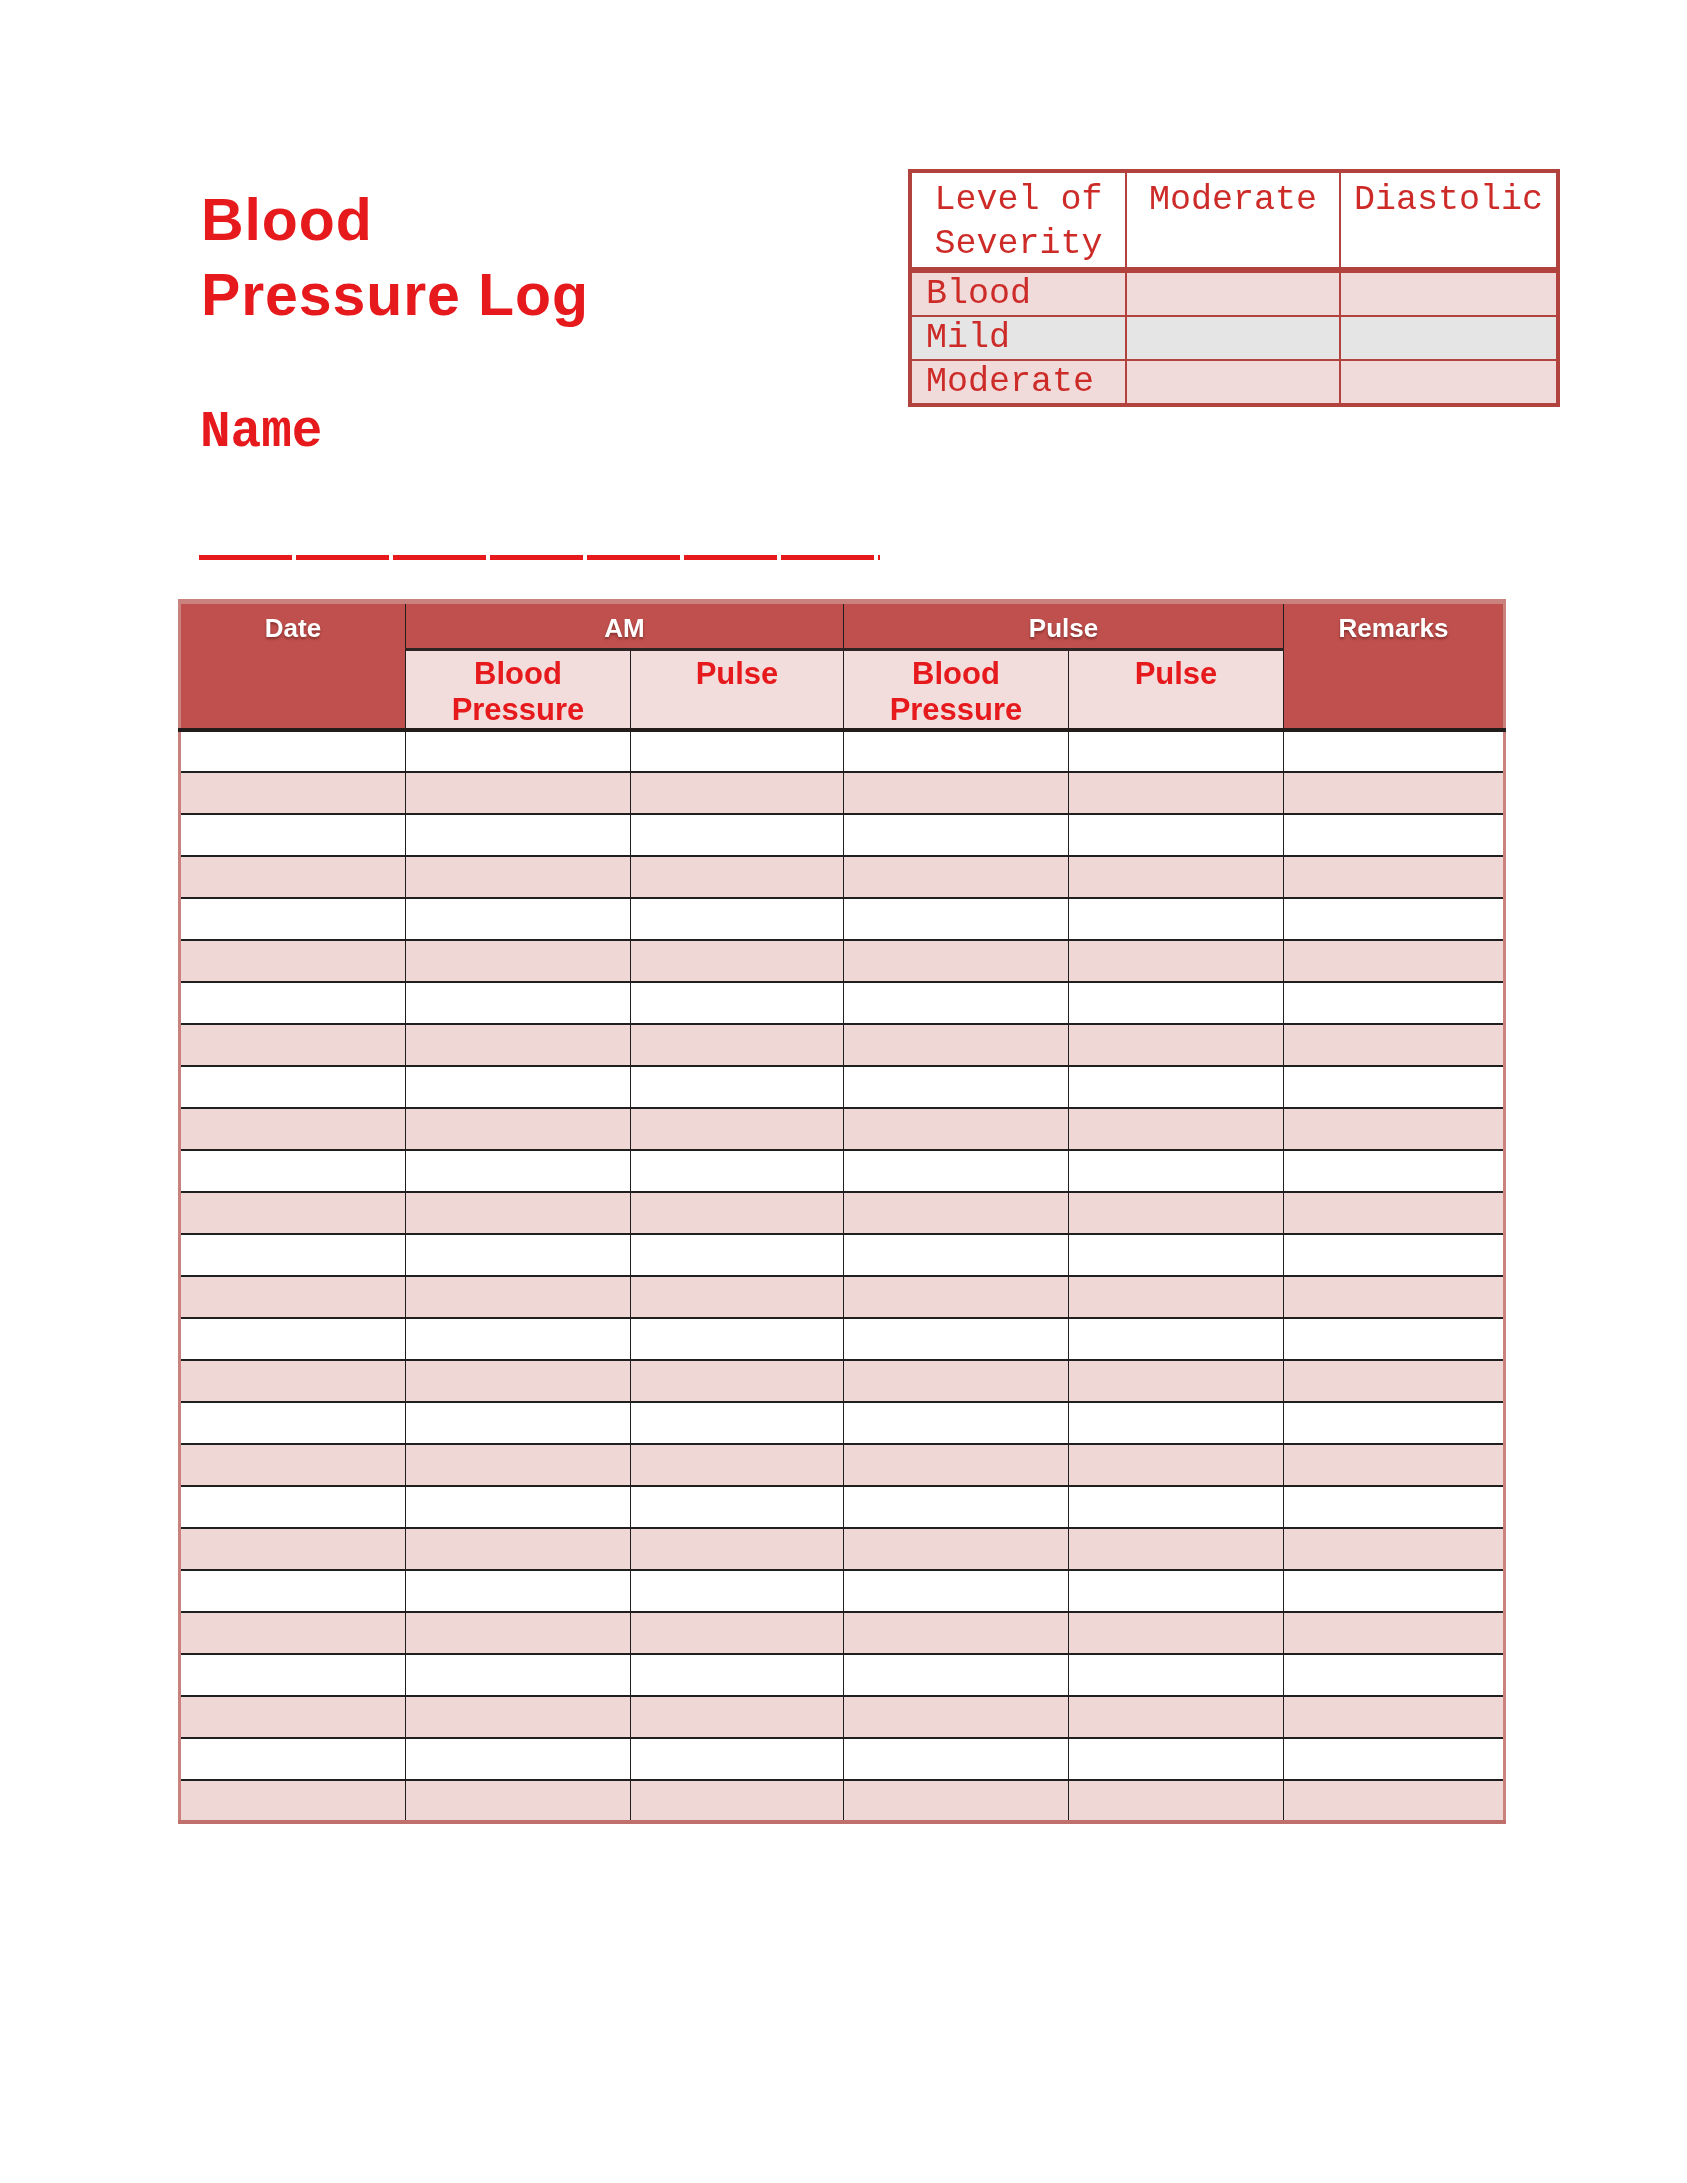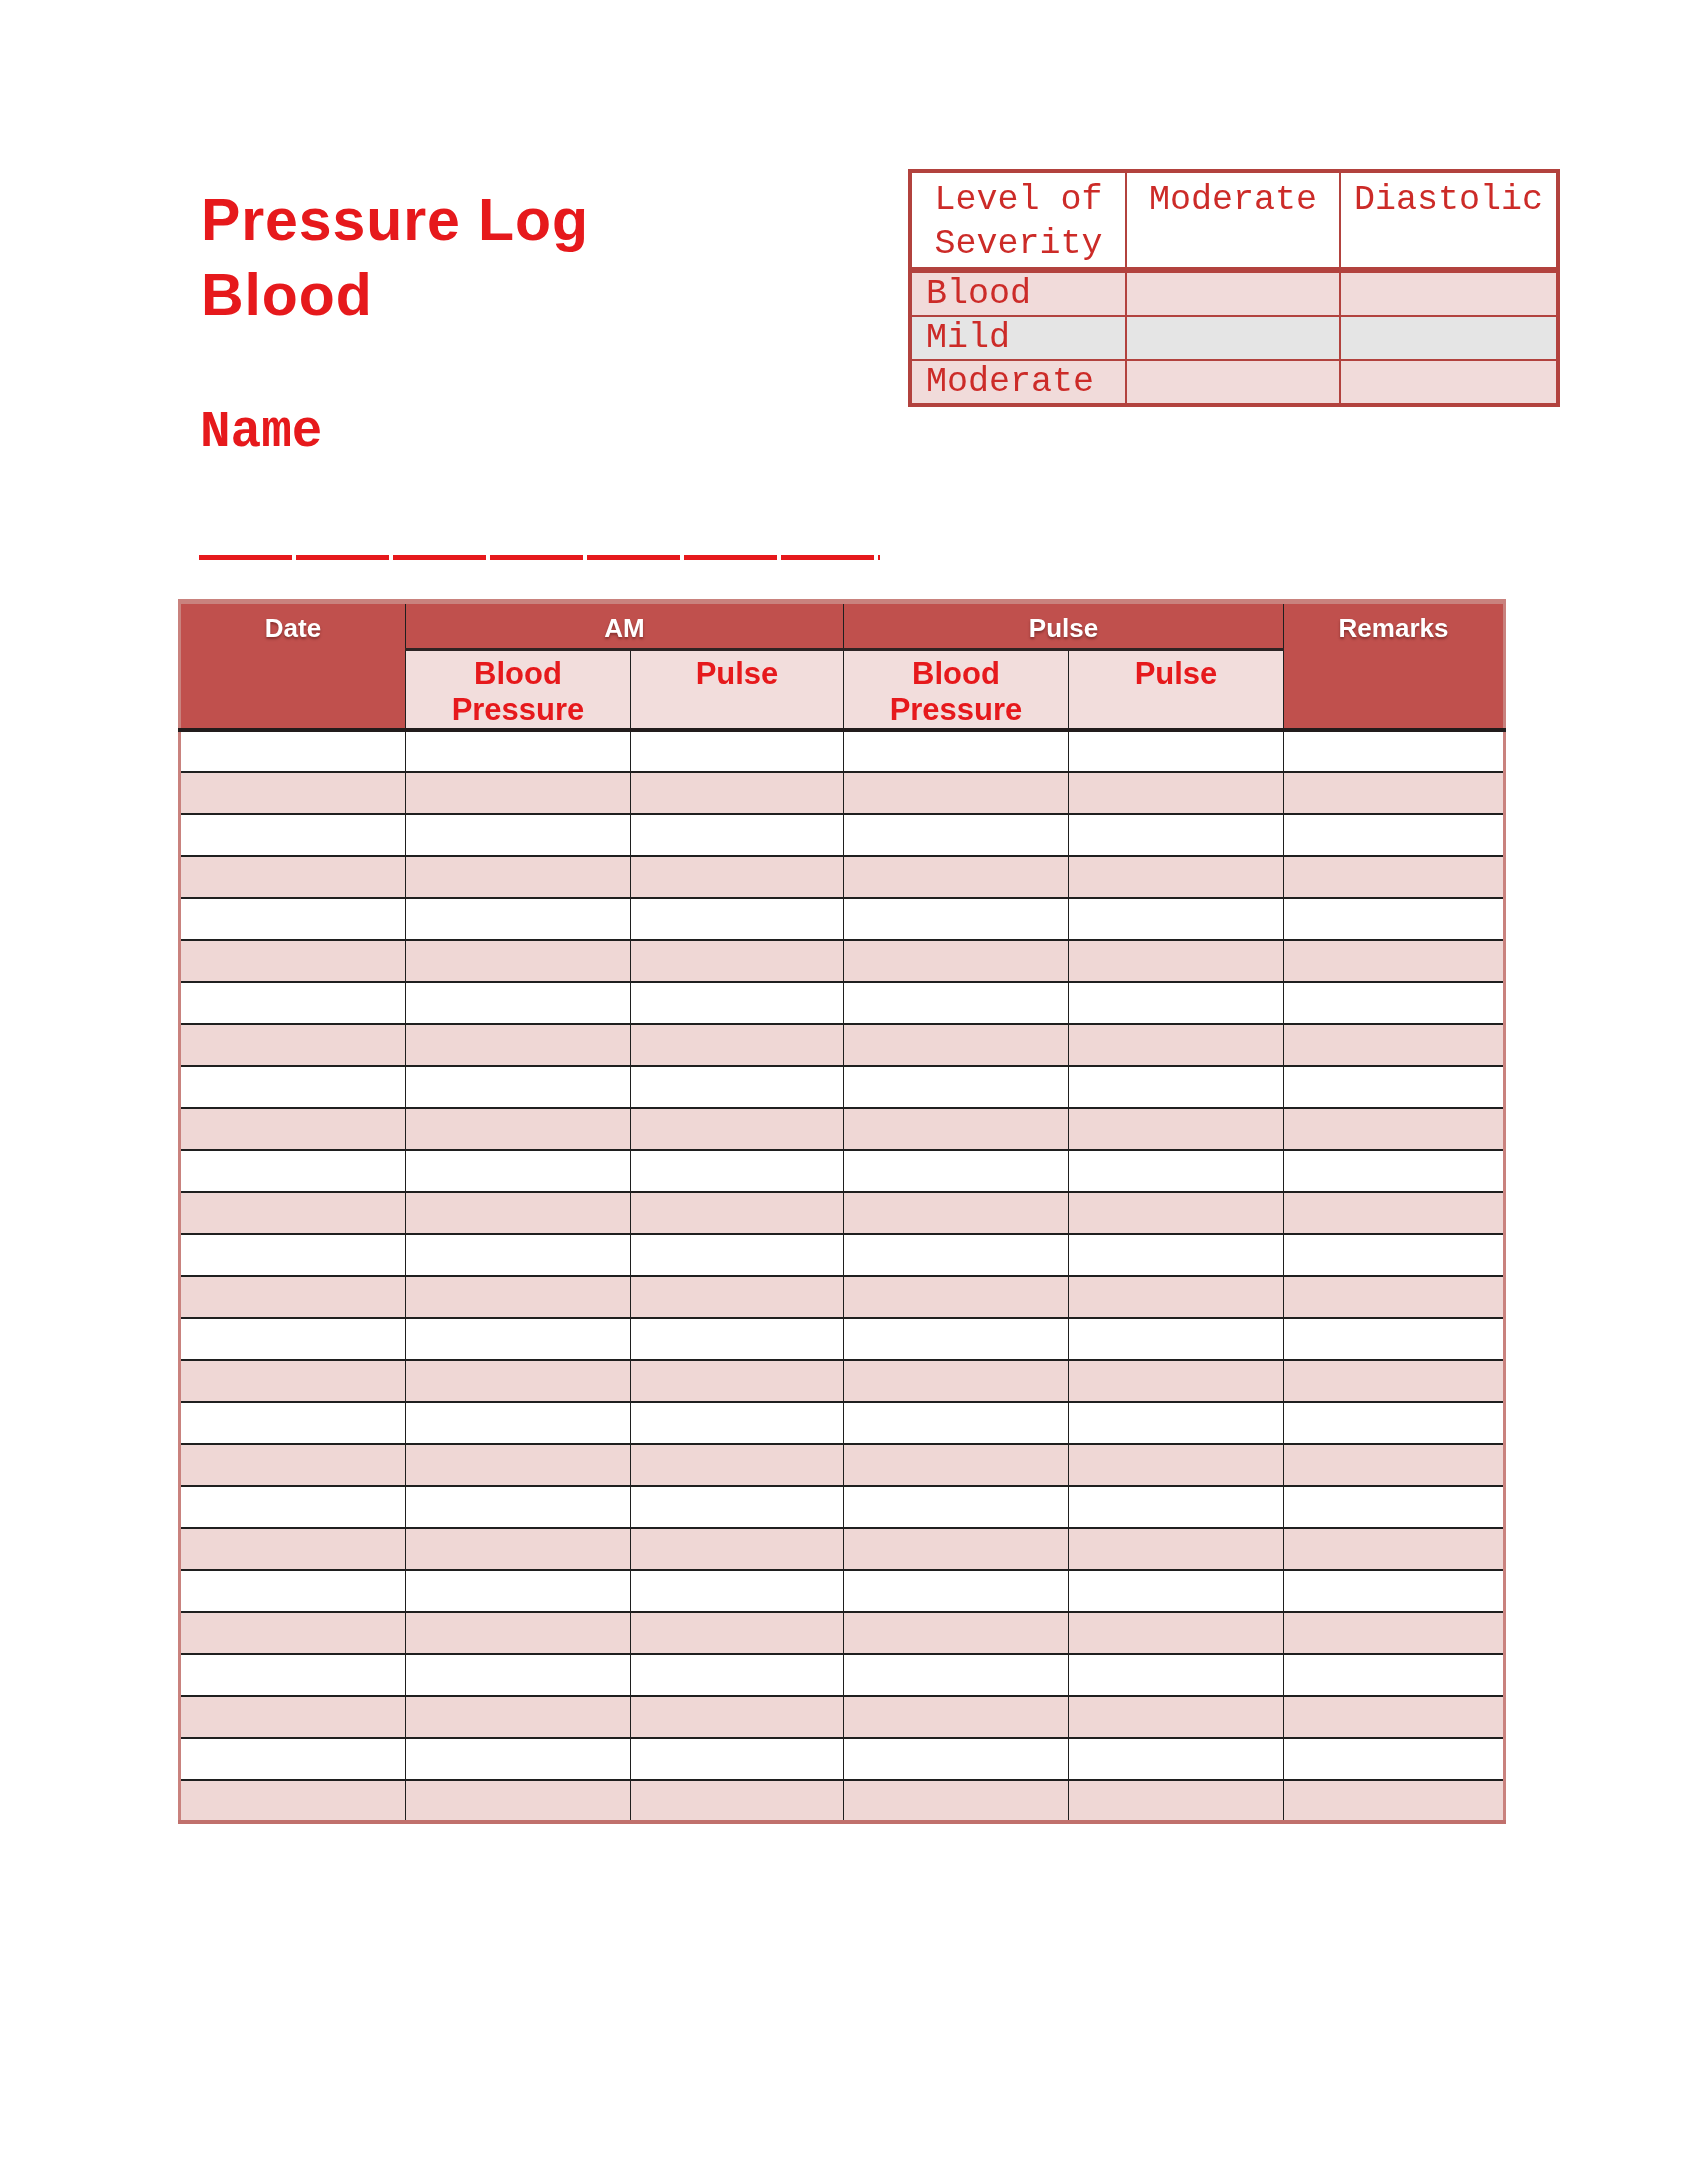--- a/index.html
+++ b/index.html
@@ -94,22 +94,22 @@
   .log-table tbody td{
     border-top-width:2.6px;border-bottom-width:2.6px;
   }
   .log-table tbody tr.white{background:#ffffff;}
   .log-table tbody tr.pink{background:var(--row-pink);}
 </style>
 </head>
 <body>
 
 <div class="doc-title">
+  <div>Blood</div>
   <div>Pressure Log</div>
-  <div>Blood</div>
 </div>
 
 <div class="name-label">Name</div>
 <div class="name-underline"></div>
 
 <table class="severity-table">
   <colgroup>
     <col style="width:216px">
       <col style="width:214px">
       <col style="width:218px">

